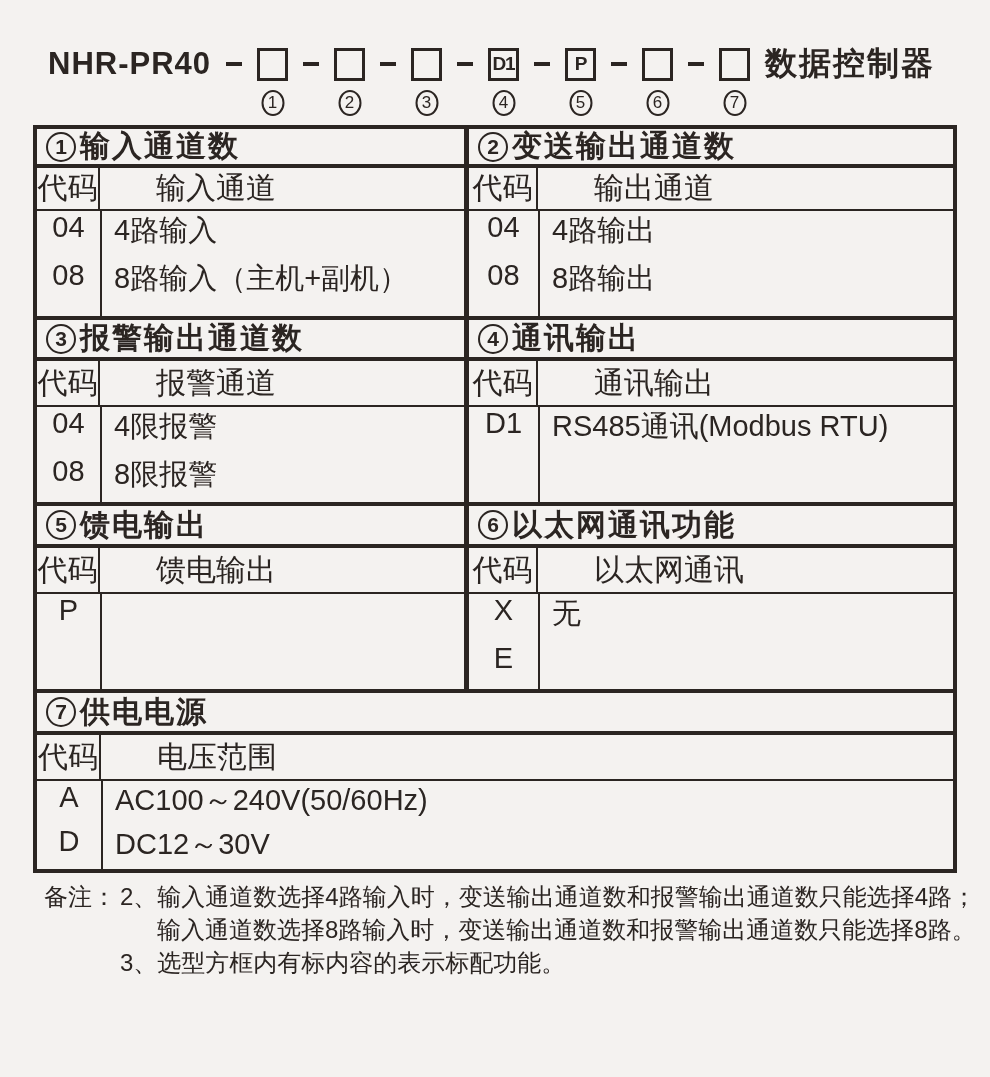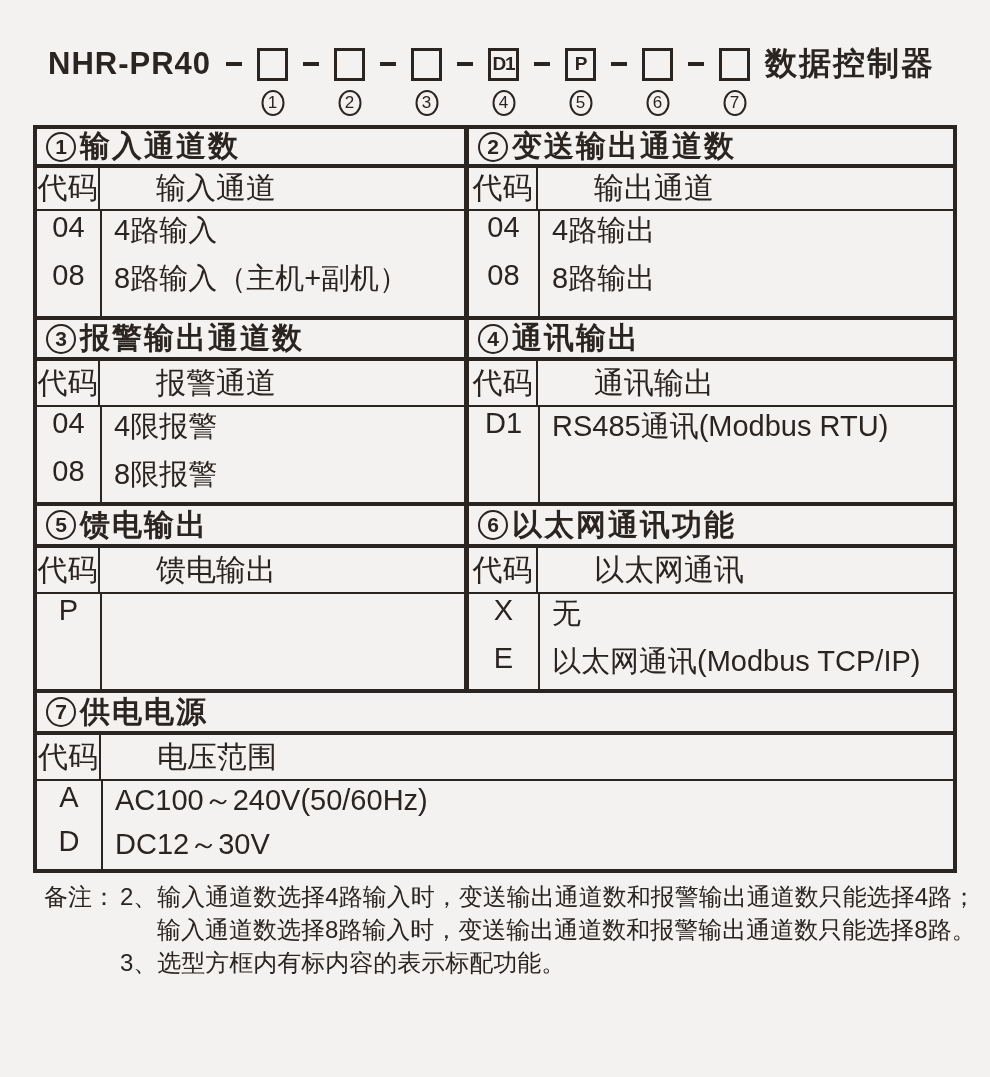--- a/index.html
+++ b/index.html
@@ -245,21 +245,20 @@
           <span class="desc-head">以太网通讯</span>
         </div>
         <div class="data-area">
           <span class="vline"></span>
           <div class="data-row">
             <span class="dcode">X</span>
             <span class="ddesc">无</span>
           </div>
           <div class="data-row">
             <span class="dcode">E</span>
-            <span class="ddesc">以太网通讯(Modbus TCP/IP)</span>
           </div>
         </div>
       </div>
   </div>
   <div class="pair p4 single">
     <div class="half f">
         <div class="sec-header">
           <span class="cnum">7</span>
           <span>供电电源</span>
         </div>

